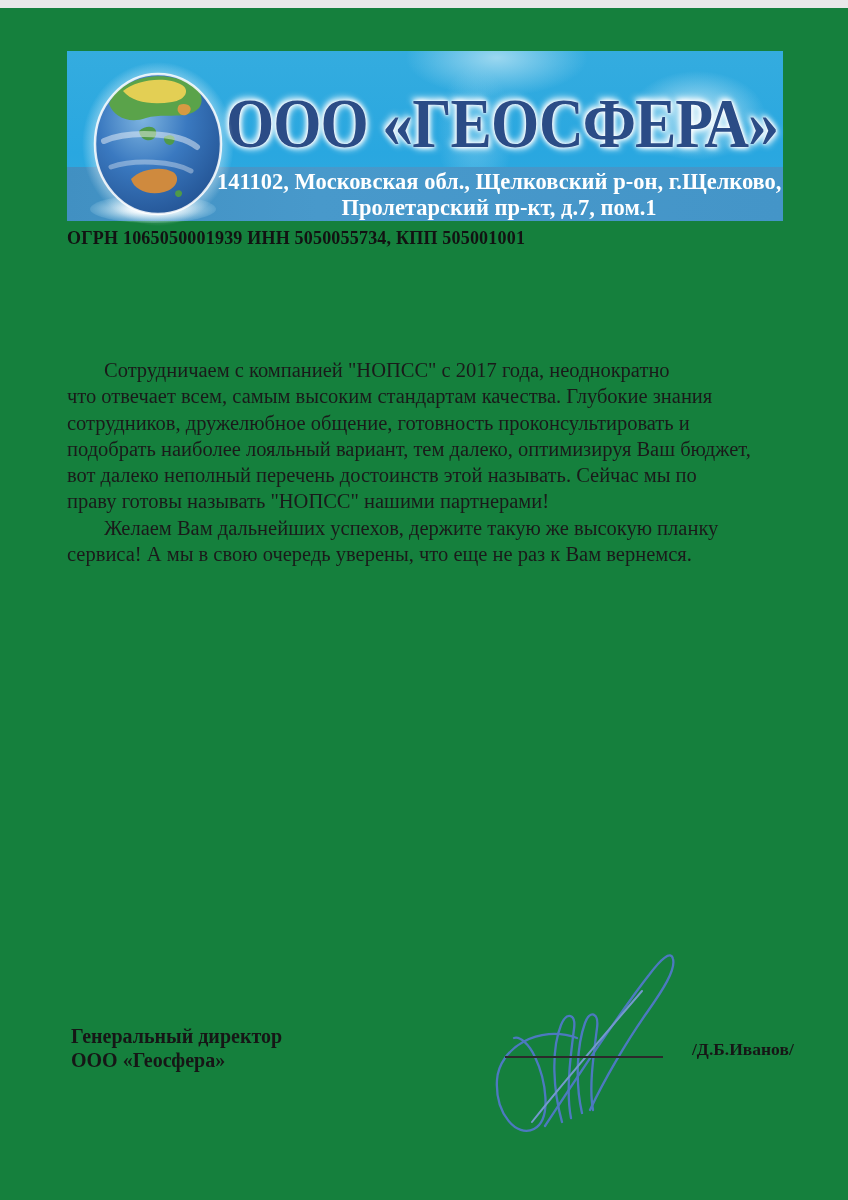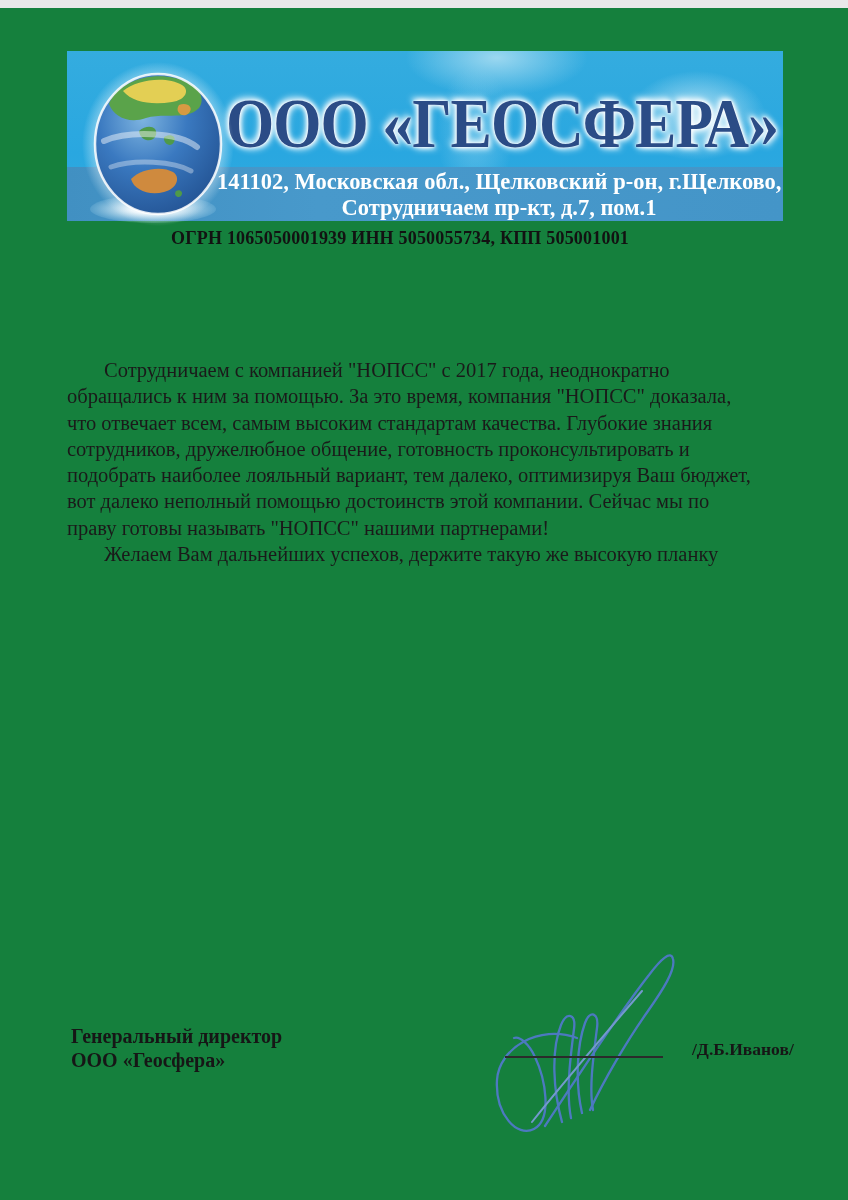--- a/index.html
+++ b/index.html
@@ -32,21 +32,21 @@
     display:flex; align-items:center; justify-content:center;
     font-weight:bold; font-size:62px; letter-spacing:-1px; white-space:nowrap;
     color:#2b4c86; transform:scaleY(1.12);
     text-shadow:0 0 2px #fff, 0 0 5px rgba(255,255,255,.95),
                 2px 2px 6px rgba(255,255,255,.9), -2px -2px 6px rgba(255,255,255,.9);
   }
   .globe-wrap { position:absolute; left:12px; top:8px; }
 
   .reg-line {
     position:absolute; left:67px; top:220px; width:666px;
-    text-align:center; font-weight:bold; font-size:18px;
+    font-weight:bold; font-size:18px;
     letter-spacing:.2px; color:#121212; white-space:nowrap;
   }
 
   
   .body-text {
     position:absolute; left:67px; top:349px; width:712px;
     font-size:20.5px; line-height:26.3px; color:#1a1a1a;
   }
   .body-text .line { white-space:nowrap; }
   .body-text .line.indent { padding-left:37px; }
@@ -71,21 +71,21 @@
 
 <div class="page">
 
   <div class="banner">
 
     <div class="company-name">ООО «ГЕОСФЕРА»</div>
 
     <div class="banner-strip">
       <div class="address">
         <div>141102, Московская обл., Щелковский р-он, г.Щелково,</div>
-        <div>Сотрудничаем пр-кт, д.7, пом.1</div>
+        <div>Пролетарский пр-кт, д.7, пом.1</div>
       </div>
     </div>
 
     <div class="globe-wrap">
       <svg width="162" height="168" viewBox="0 0 162 168" aria-hidden="true">
         <defs>
           <radialGradient id="glowG" cx="50%" cy="50%" r="50%">
             <stop offset="58%" stop-color="#ffffff" stop-opacity=".95"></stop>
             <stop offset="78%" stop-color="#e2f3fb" stop-opacity=".55"></stop>
             <stop offset="100%" stop-color="#e2f3fb" stop-opacity="0"></stop>
@@ -121,27 +121,27 @@
 
         <ellipse cx="79" cy="85" rx="63" ry="70" fill="none" stroke="rgba(255,255,255,.85)" stroke-width="2.5"></ellipse>
       </svg>
     </div>
   </div>
 
   <div class="reg-line">ОГРН 1065050001939 ИНН 5050055734, КПП 505001001</div>
 
   <div class="body-text">
     <div class="line indent">Сотрудничаем с компанией "НОПСС" с 2017 года, неоднократно</div>
-    <div class="line">обращались к ним за помощью. За это время, компания "НОПСС" доказала,</div>
     <div class="line">что отвечает всем, самым высоким стандартам качества. Глубокие знания</div>
     <div class="line">сотрудников, дружелюбное общение, готовность проконсультировать и</div>
     <div class="line">подобрать наиболее лояльный вариант, тем далеко, оптимизируя Ваш бюджет,</div>
-    <div class="line">вот далеко неполный помощью достоинств этой компании. Сейчас мы по</div>
+    <div class="line">вот далеко неполный перечень достоинств этой называть. Сейчас мы по</div>
     <div class="line">праву готовы называть "НОПСС" нашими партнерами!</div>
     <div class="line indent">Желаем Вам дальнейших успехов, держите такую же высокую планку</div>
+    <div class="line">сервиса! А мы в свою очередь уверены, что еще не раз к Вам вернемся.</div>
   </div>
 
   <div class="sig-title">
     <div>Генеральный директор</div>
     <div>ООО «Геосфера»</div>
   </div>
 
   <div class="sig-ink">
     <svg width="222" height="222" viewBox="0 0 222 222" aria-hidden="true">
       <g fill="none" stroke="#5379cf" stroke-width="2.3" stroke-linecap="round" opacity=".9">

